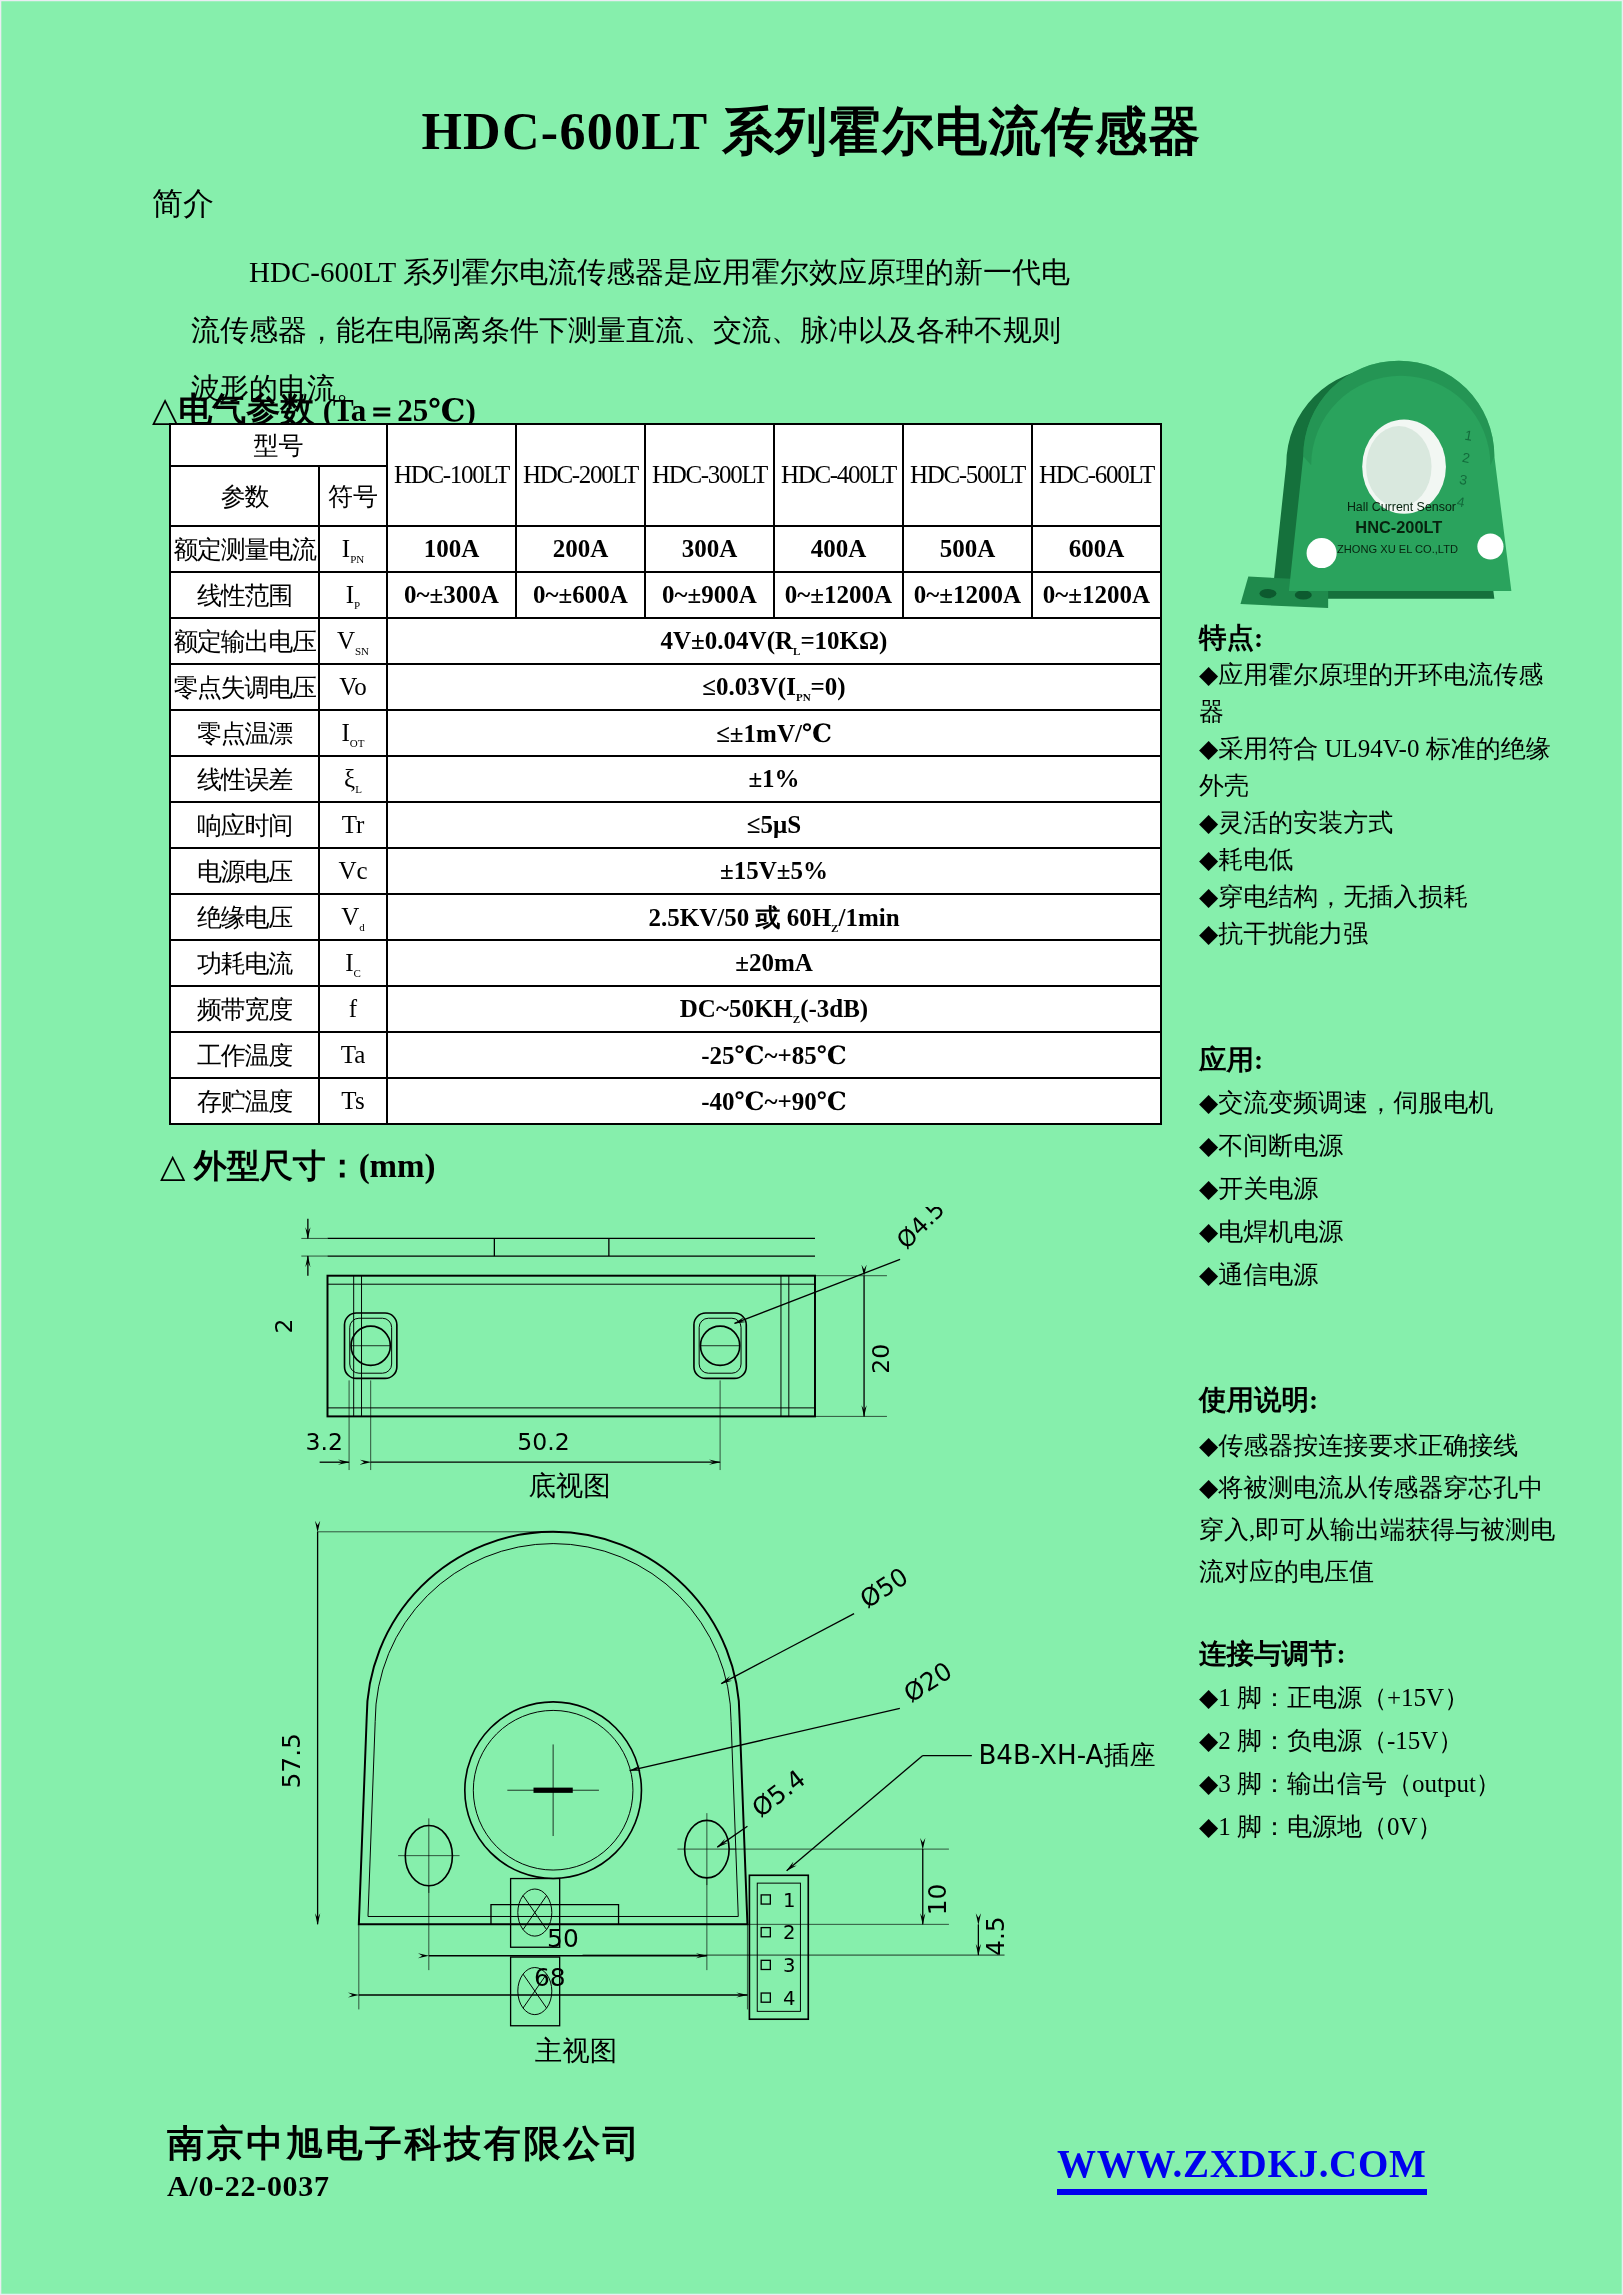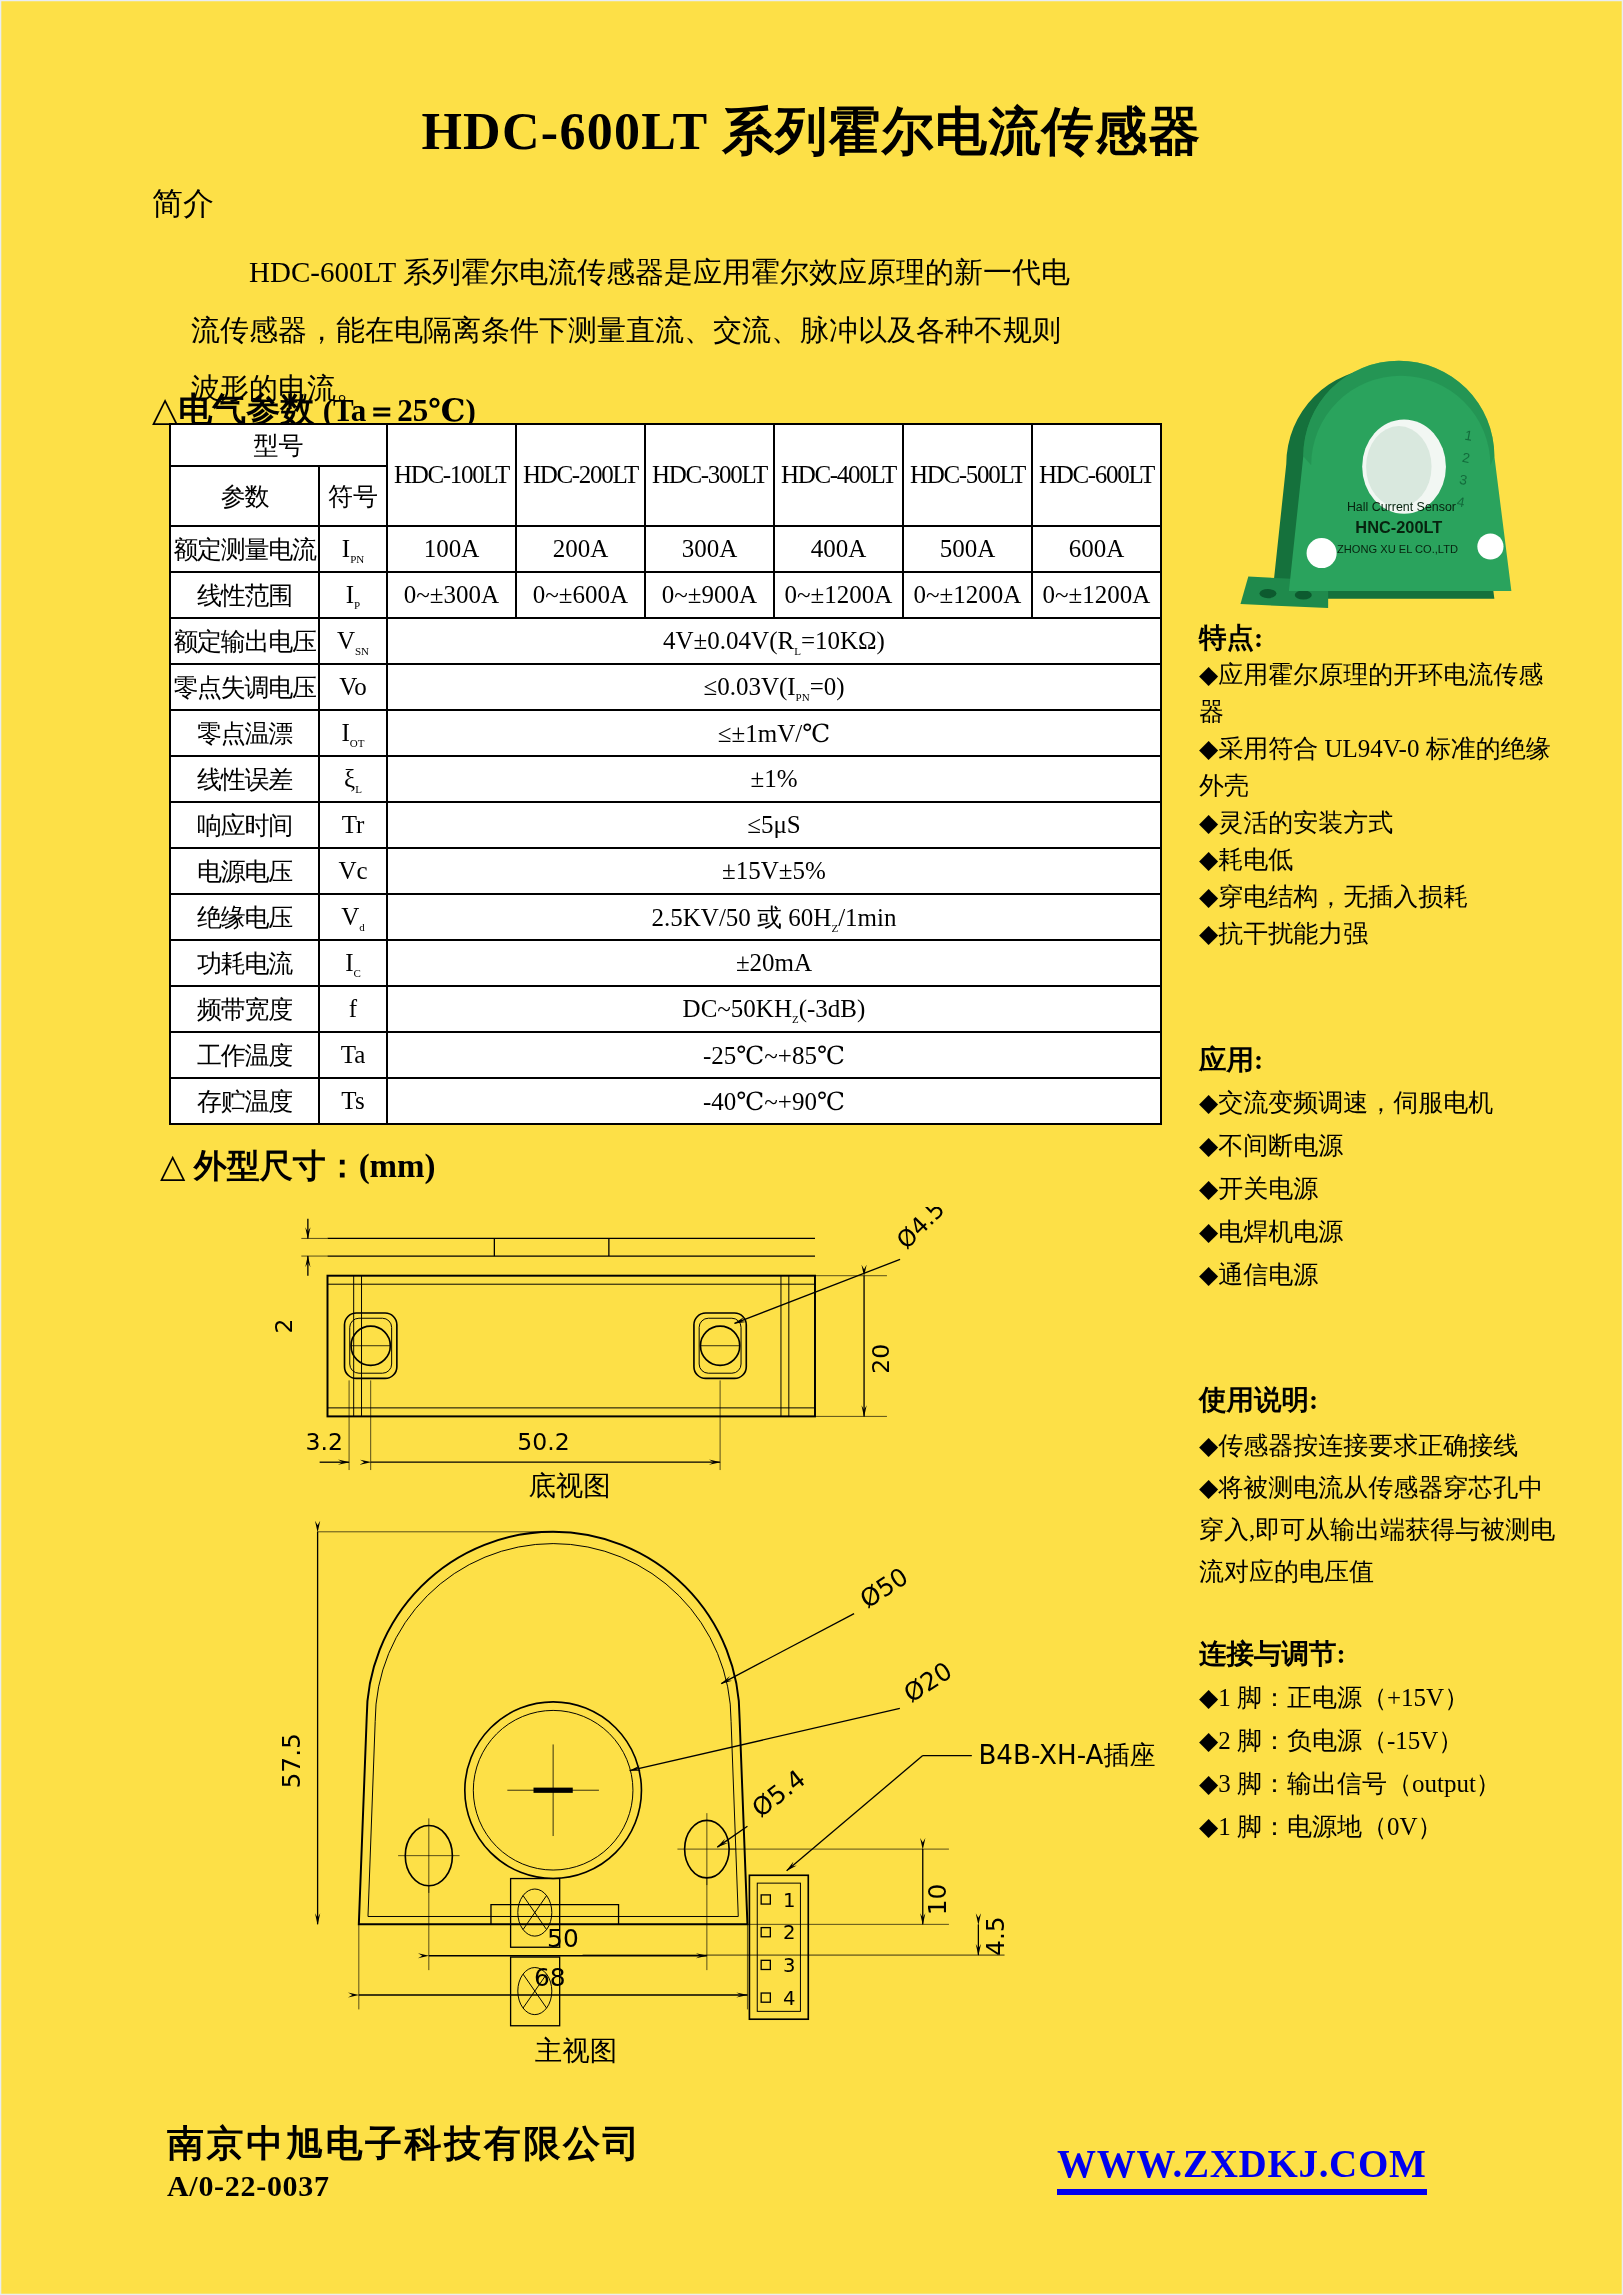--- a/index.html
+++ b/index.html
@@ -3,41 +3,41 @@
 <meta charset="utf-8">
 <style>
   :root{
     --link:#0000ee;
     --g-front:#2aa35d;
     --g-dark:#15713c;
     --g-mid:#1f8a4c;
   }
   html,body{margin:0;padding:0;background:#888;}
   .page{
-    position:relative;width:1623px;height:2295px;background:#fde047;
+    position:relative;width:1623px;height:2295px;background:#86efac;
     font-family:"Liberation Serif","DejaVu Serif",serif;color:#000;
     box-shadow:inset 0 0 0 1.3px #e9edf2;overflow:hidden;
   }
   .abs{position:absolute;}
   .title{left:0;top:97px;width:1623px;text-align:center;font-size:52px;font-weight:bold;letter-spacing:1.3px;}
   .intro-heading{left:152px;top:183px;font-size:31px;}
   .intro-para{left:171px;top:243px;width:877px;font-size:29px;line-height:58px;margin-left:20px;}
   .intro-para .ln{white-space:nowrap;}
   .intro-para .ln:first-child{text-indent:58px;}
   .elec-heading{left:152px;top:387px;font-size:34px;font-weight:bold;}
   .elec-heading .cond{font-weight:bold;font-size:31px;}
 
   table.spec{position:absolute;left:169px;top:423px;border-collapse:collapse;table-layout:fixed;background:#fff;}
   table.spec td{border:2px solid #000;text-align:center;vertical-align:middle;font-size:25px;padding:0;overflow:hidden;}
   table.spec col.c-param{width:149px;} table.spec col.c-sym{width:68px;} table.spec col.c-m{width:129px;}
   tr.h1{height:42px;} tr.h2{height:60px;} tr.d{height:46px;border-radius:15px;}
   td.p{text-align:left;padding-left:3.3px;letter-spacing:-1.3px;font-size:25px;}
   td.s{font-size:29px;}
   td.model{font-size:25px;letter-spacing:-1.3px;}
-  td.val{font-size:25px;}
+  td.val{font-size:25px;font-weight:bold;}
   sub{font-size:11px;line-height:0;vertical-align:-5.9px;}
 
   .side-head{left:1199px;font-size:27.5px;font-weight:bold;}
   .side-list{left:1199px;width:361px;font-size:25px;}
   .feat-list{line-height:37px;}
   .app-list{line-height:43px;}
   .use-list{line-height:42px;}
   .conn-list{line-height:43px;}
 
   .dims-heading{left:160px;top:1144px;font-size:33px;font-weight:bold;}

